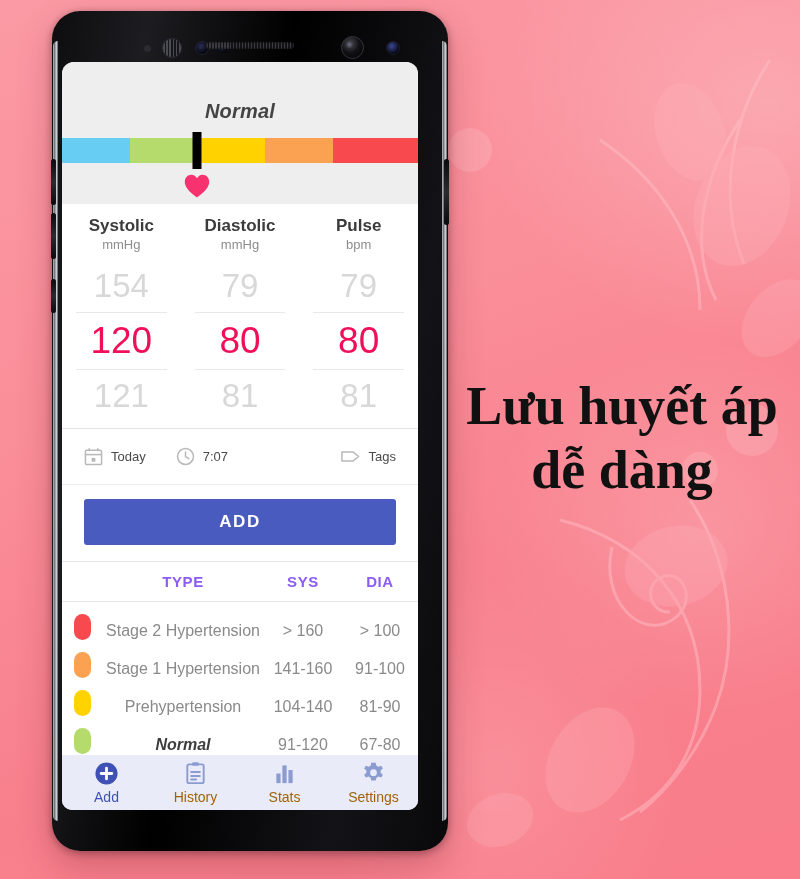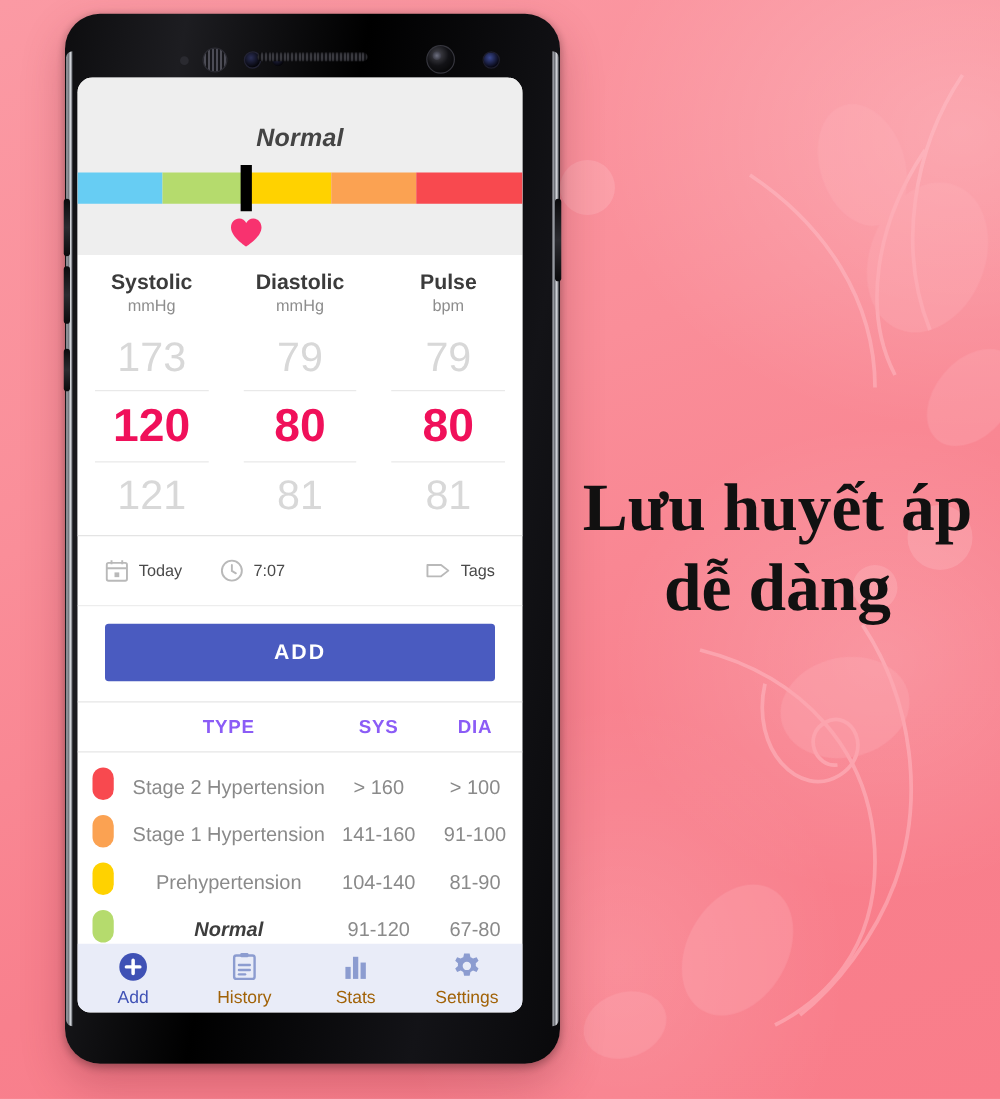--- a/index.html
+++ b/index.html
@@ -144,21 +144,21 @@
   .val-title {
     font-size: 17px; font-weight: bold; color: #3b3b3b; line-height: 21px;
   }
   .val-unit {
     font-size: 13px; color: #8d8d8d; line-height: 18px; margin-bottom: 6px;
   }
   .val-prev, .val-next {
     font-size: 33px; color: #d8d8d8; line-height: 52px; font-weight: 400;
   }
   .val-cur {
-    font-size: 37px; color: #f0105a; line-height: 56px; font-weight: 700;
+    font-size: 37px; color: #f0105a; line-height: 56px; font-weight: 400;
   }
   .val-sep { height: 1px; background: #e9e9e9; margin: 0 14px; }
 
   
   #meta-row {
     display: flex; align-items: center;
     height: 56px;
     padding: 0 22px;
     border-bottom: 1px solid #ededed;
   }
@@ -302,21 +302,21 @@
       <div id="gauge-marker" style="left: 38%;"></div>
       <svg id="gauge-heart" viewBox="0 0 26 24" style="left: 38%;">
         <path d="M13 23.2 C 13 23.2 0.8 15.6 0.8 7.9 C 0.8 3.6 3.9 0.8 7.3 0.8 C 10 0.8 11.9 2.4 13 4.3 C 14.1 2.4 16 0.8 18.7 0.8 C 22.1 0.8 25.2 3.6 25.2 7.9 C 25.2 15.6 13 23.2 13 23.2 Z" fill="#f8326f"></path>
       </svg>
     </div>
 
     <div id="values">
       <div class="val-col">
         <div class="val-title">Systolic</div>
         <div class="val-unit">mmHg</div>
-        <div class="val-prev">173</div>
+        <div class="val-prev">154</div>
         <div class="val-sep"></div>
         <div class="val-cur" style="color: rgb(240, 16, 90);">120</div>
         <div class="val-sep"></div>
         <div class="val-next">121</div>
       </div>
       <div class="val-col">
         <div class="val-title">Diastolic</div>
         <div class="val-unit">mmHg</div>
         <div class="val-prev">79</div>
         <div class="val-sep"></div>

